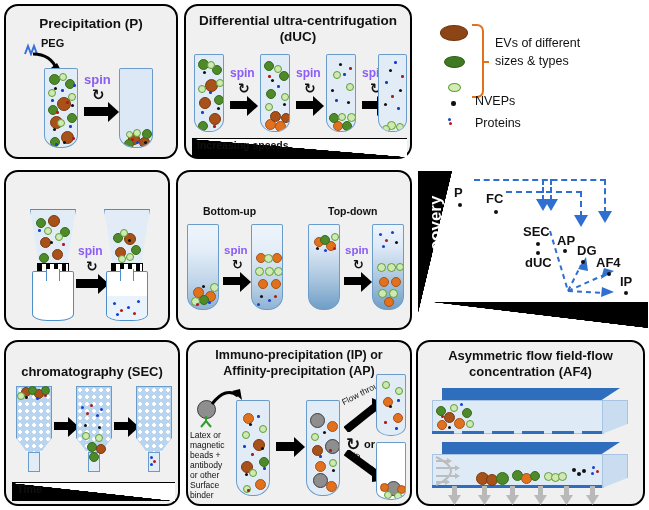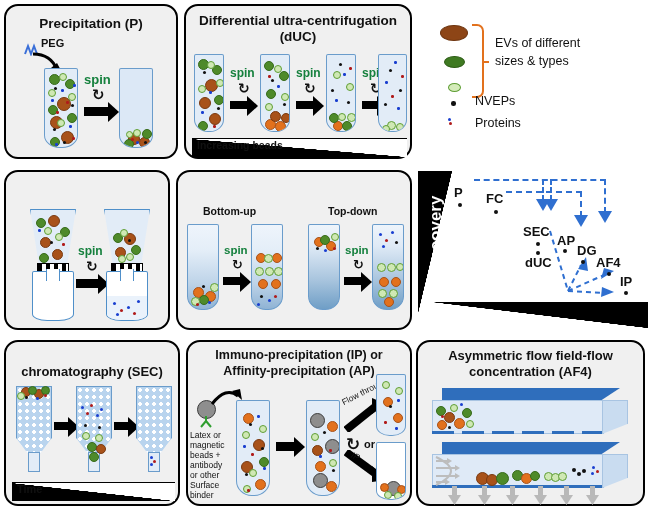--- a/index.html
+++ b/index.html
@@ -30,21 +30,21 @@
   .dot{position:absolute;border-radius:50%;}
   .dot.k{background:#111;}
   .dot.b{background:#1a3fd0;}
   .dot.r{background:#b01b1b;}
 
   
   .arrow{position:absolute;height:9px;background:#000;}
   .arrow:after{content:"";position:absolute;right:-9px;top:-5.5px;
     border-left:11px solid #000;border-top:10px solid transparent;
     border-bottom:10px solid transparent;}
-  .spin-lbl{position:absolute;font-weight:bold;color:#15803d;}
+  .spin-lbl{position:absolute;font-weight:bold;color:#8b5cf6;}
   .spin-ico{position:absolute;color:#111;font-weight:bold;}
   .bar-wrap{position:absolute;background:#fff;border-top:1px solid #000;}
   .bar-lbl{position:absolute;font-weight:bold;color:#111;z-index:4;}
 
   
   #legend{position:absolute;}
   .lg-txt{position:absolute;color:#111;line-height:1.22;}
   .brace{position:absolute;border:2.6px solid #e2711d;border-left:none;border-radius:0 7px 7px 0;}
   .brace:after{content:"";position:absolute;left:100%;top:50%;width:7px;height:0;
     border-top:2.6px solid #e2711d;}
@@ -202,21 +202,21 @@
     <div class="dot b" style="left:6px;top:26px;width:2.5px;height:2.5px;"></div>
     <div class="dot b" style="left:18px;top:52px;width:2.5px;height:2.5px;"></div>
     <div class="dot r" style="left:12px;top:40px;width:2.5px;height:2.5px;"></div>
     <div class="dot r" style="left:22px;top:20px;width:2.5px;height:2.5px;"></div>
   </div>
 
   <div class="bar-wrap" style="left:6px;top:132px;width:215px;height:18px;">
     <div style="position:absolute;left:0;top:0;width:100%;height:100%;
       background:linear-gradient(to top right,#000 49.5%,transparent 50%);"></div>
   </div>
-  <div class="bar-lbl" style="left:11px;top:133px;font-size:10.5px;">Increasing beads</div>
+  <div class="bar-lbl" style="left:11px;top:133px;font-size:10.5px;">Increasing speeds</div>
 </div>
 
 <div id="legend" style="left:420px;top:6px;width:226px;height:150px;">
   <div class="ev" style="left:20px;top:19px;width:26px;height:14px;background:#8d4516;border:1.5px solid #6d350f;"></div>
   <div class="ev" style="left:24px;top:50px;width:19px;height:10px;background:#3f7a22;border:1.5px solid #2d5c16;"></div>
   <div class="ev" style="left:28px;top:77px;width:11px;height:7px;background:#d4ebb9;border:1.5px solid #5f9e35;"></div>
 
   <div class="brace" style="left:52px;top:18px;width:10px;height:70px;"></div>
 
   <div class="lg-txt" style="left:75px;top:30px;font-size:12.5px;">EVs of different</div>

